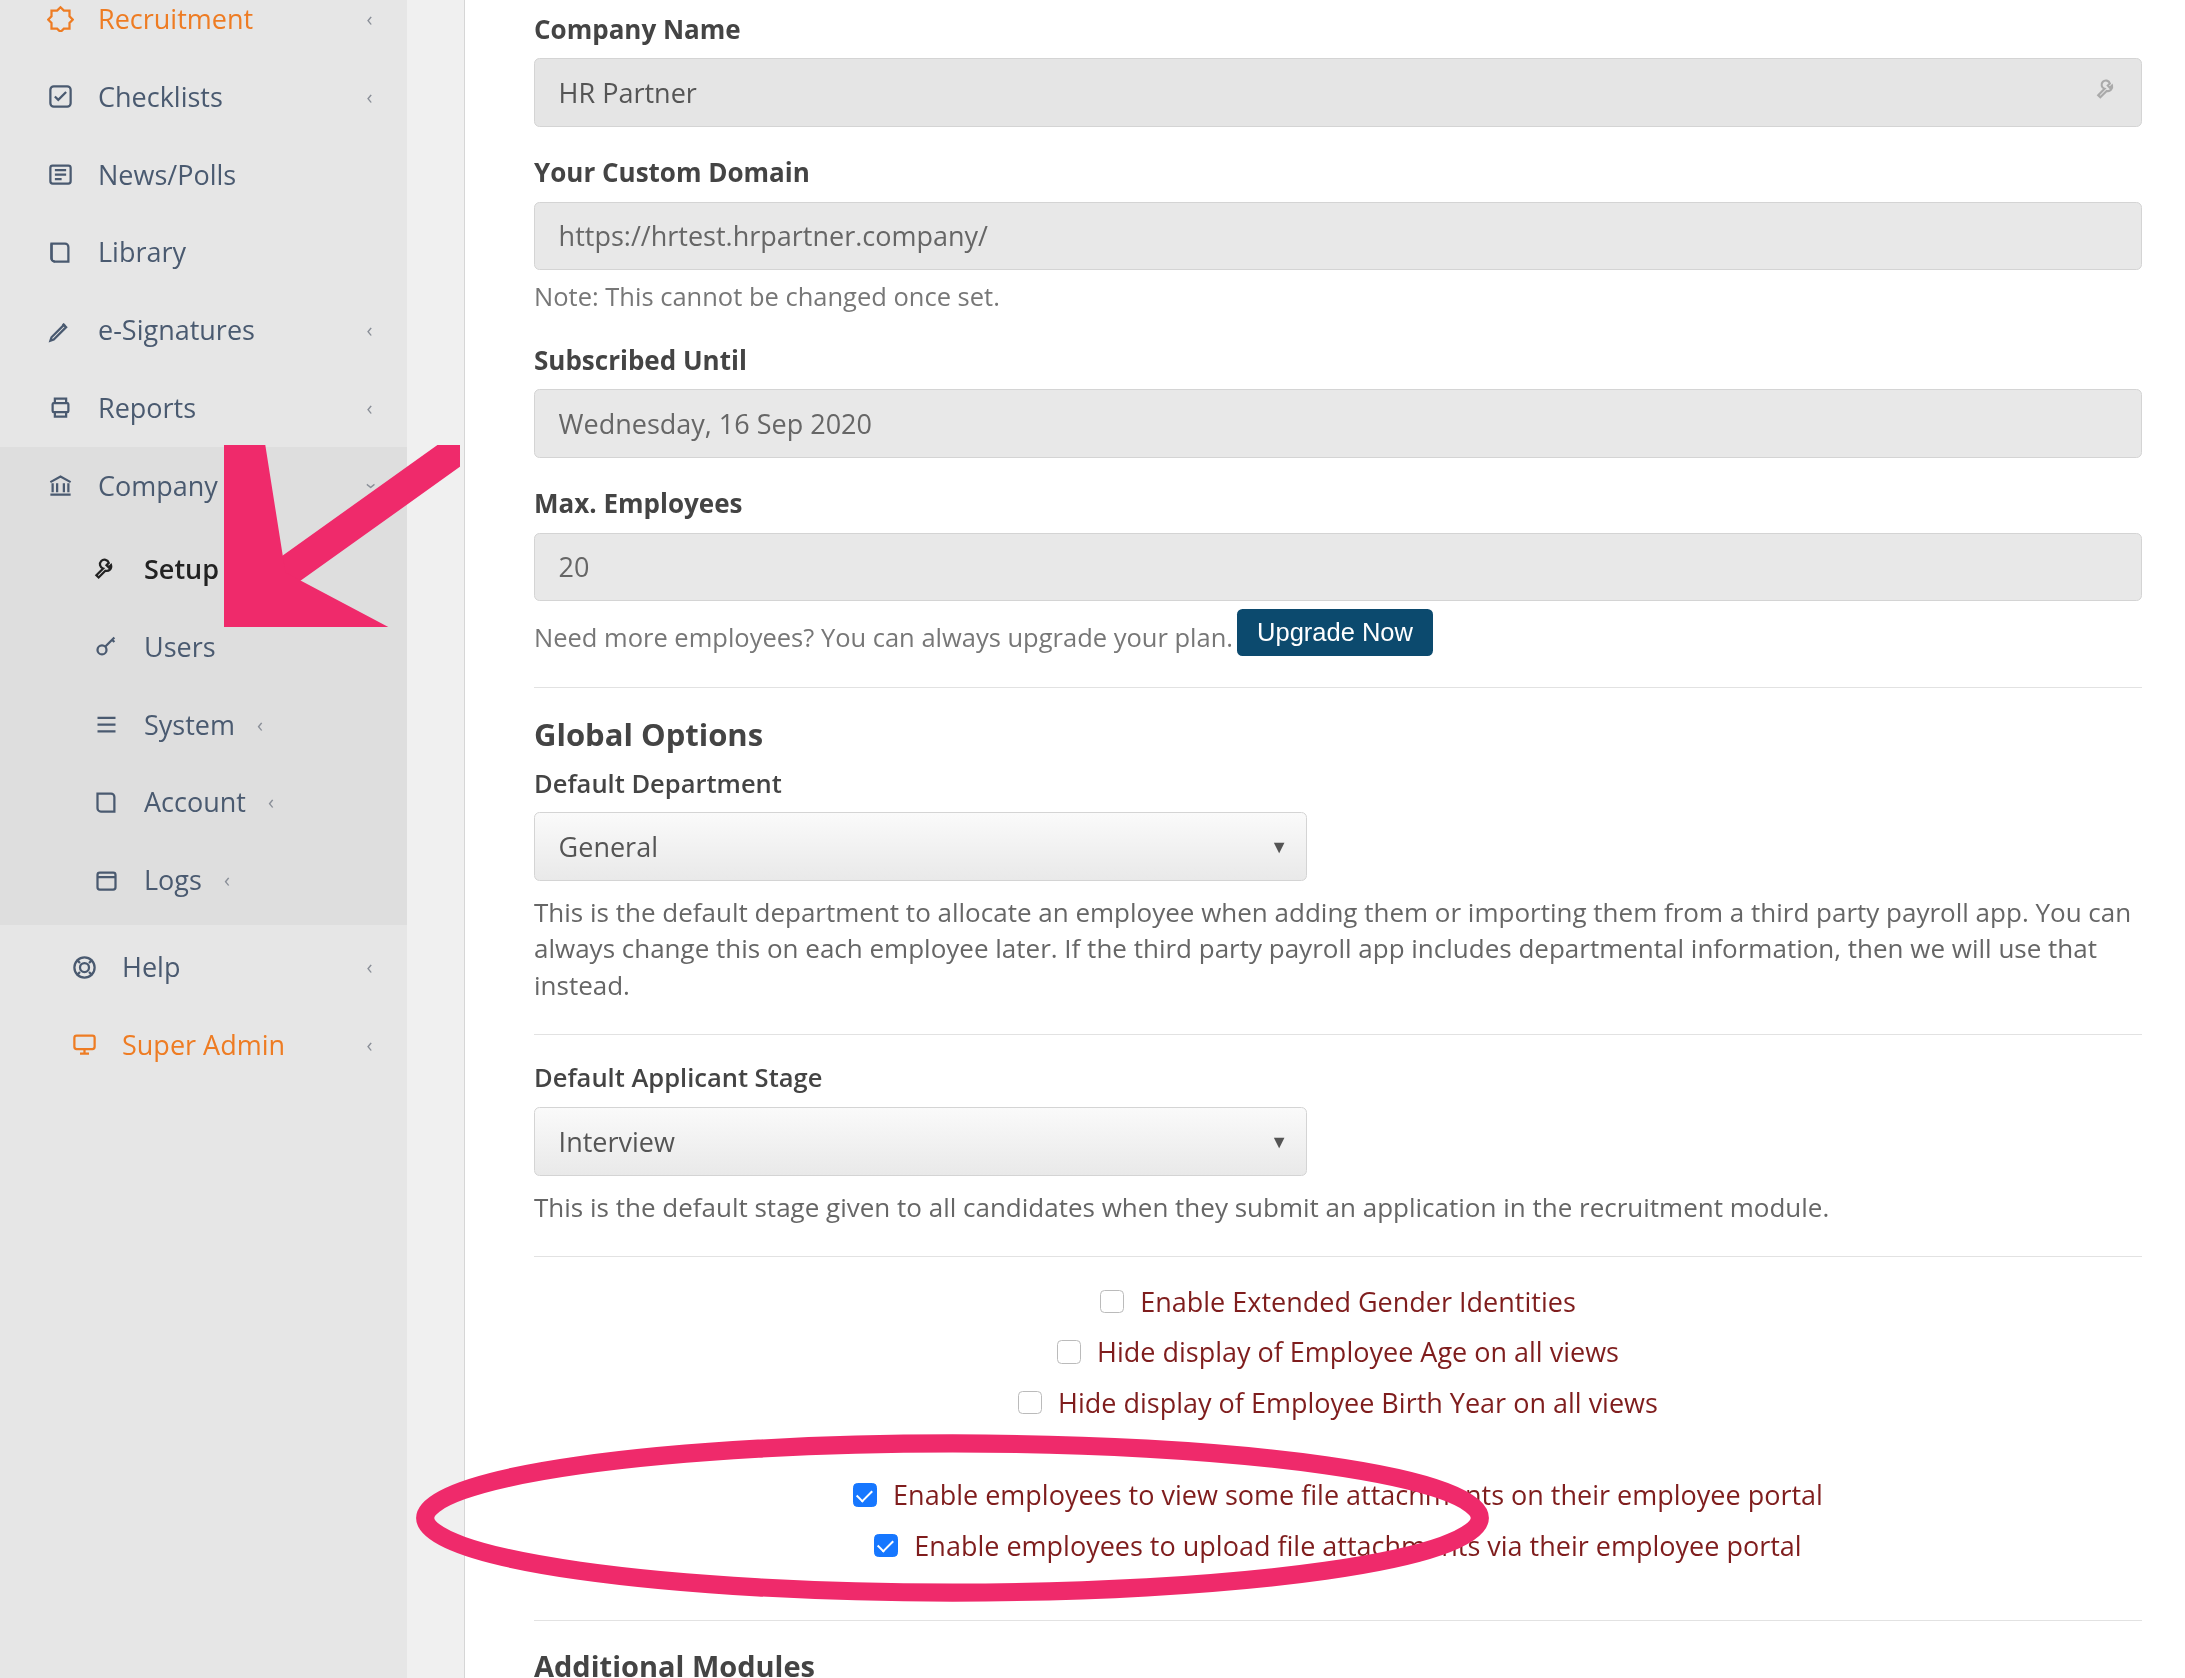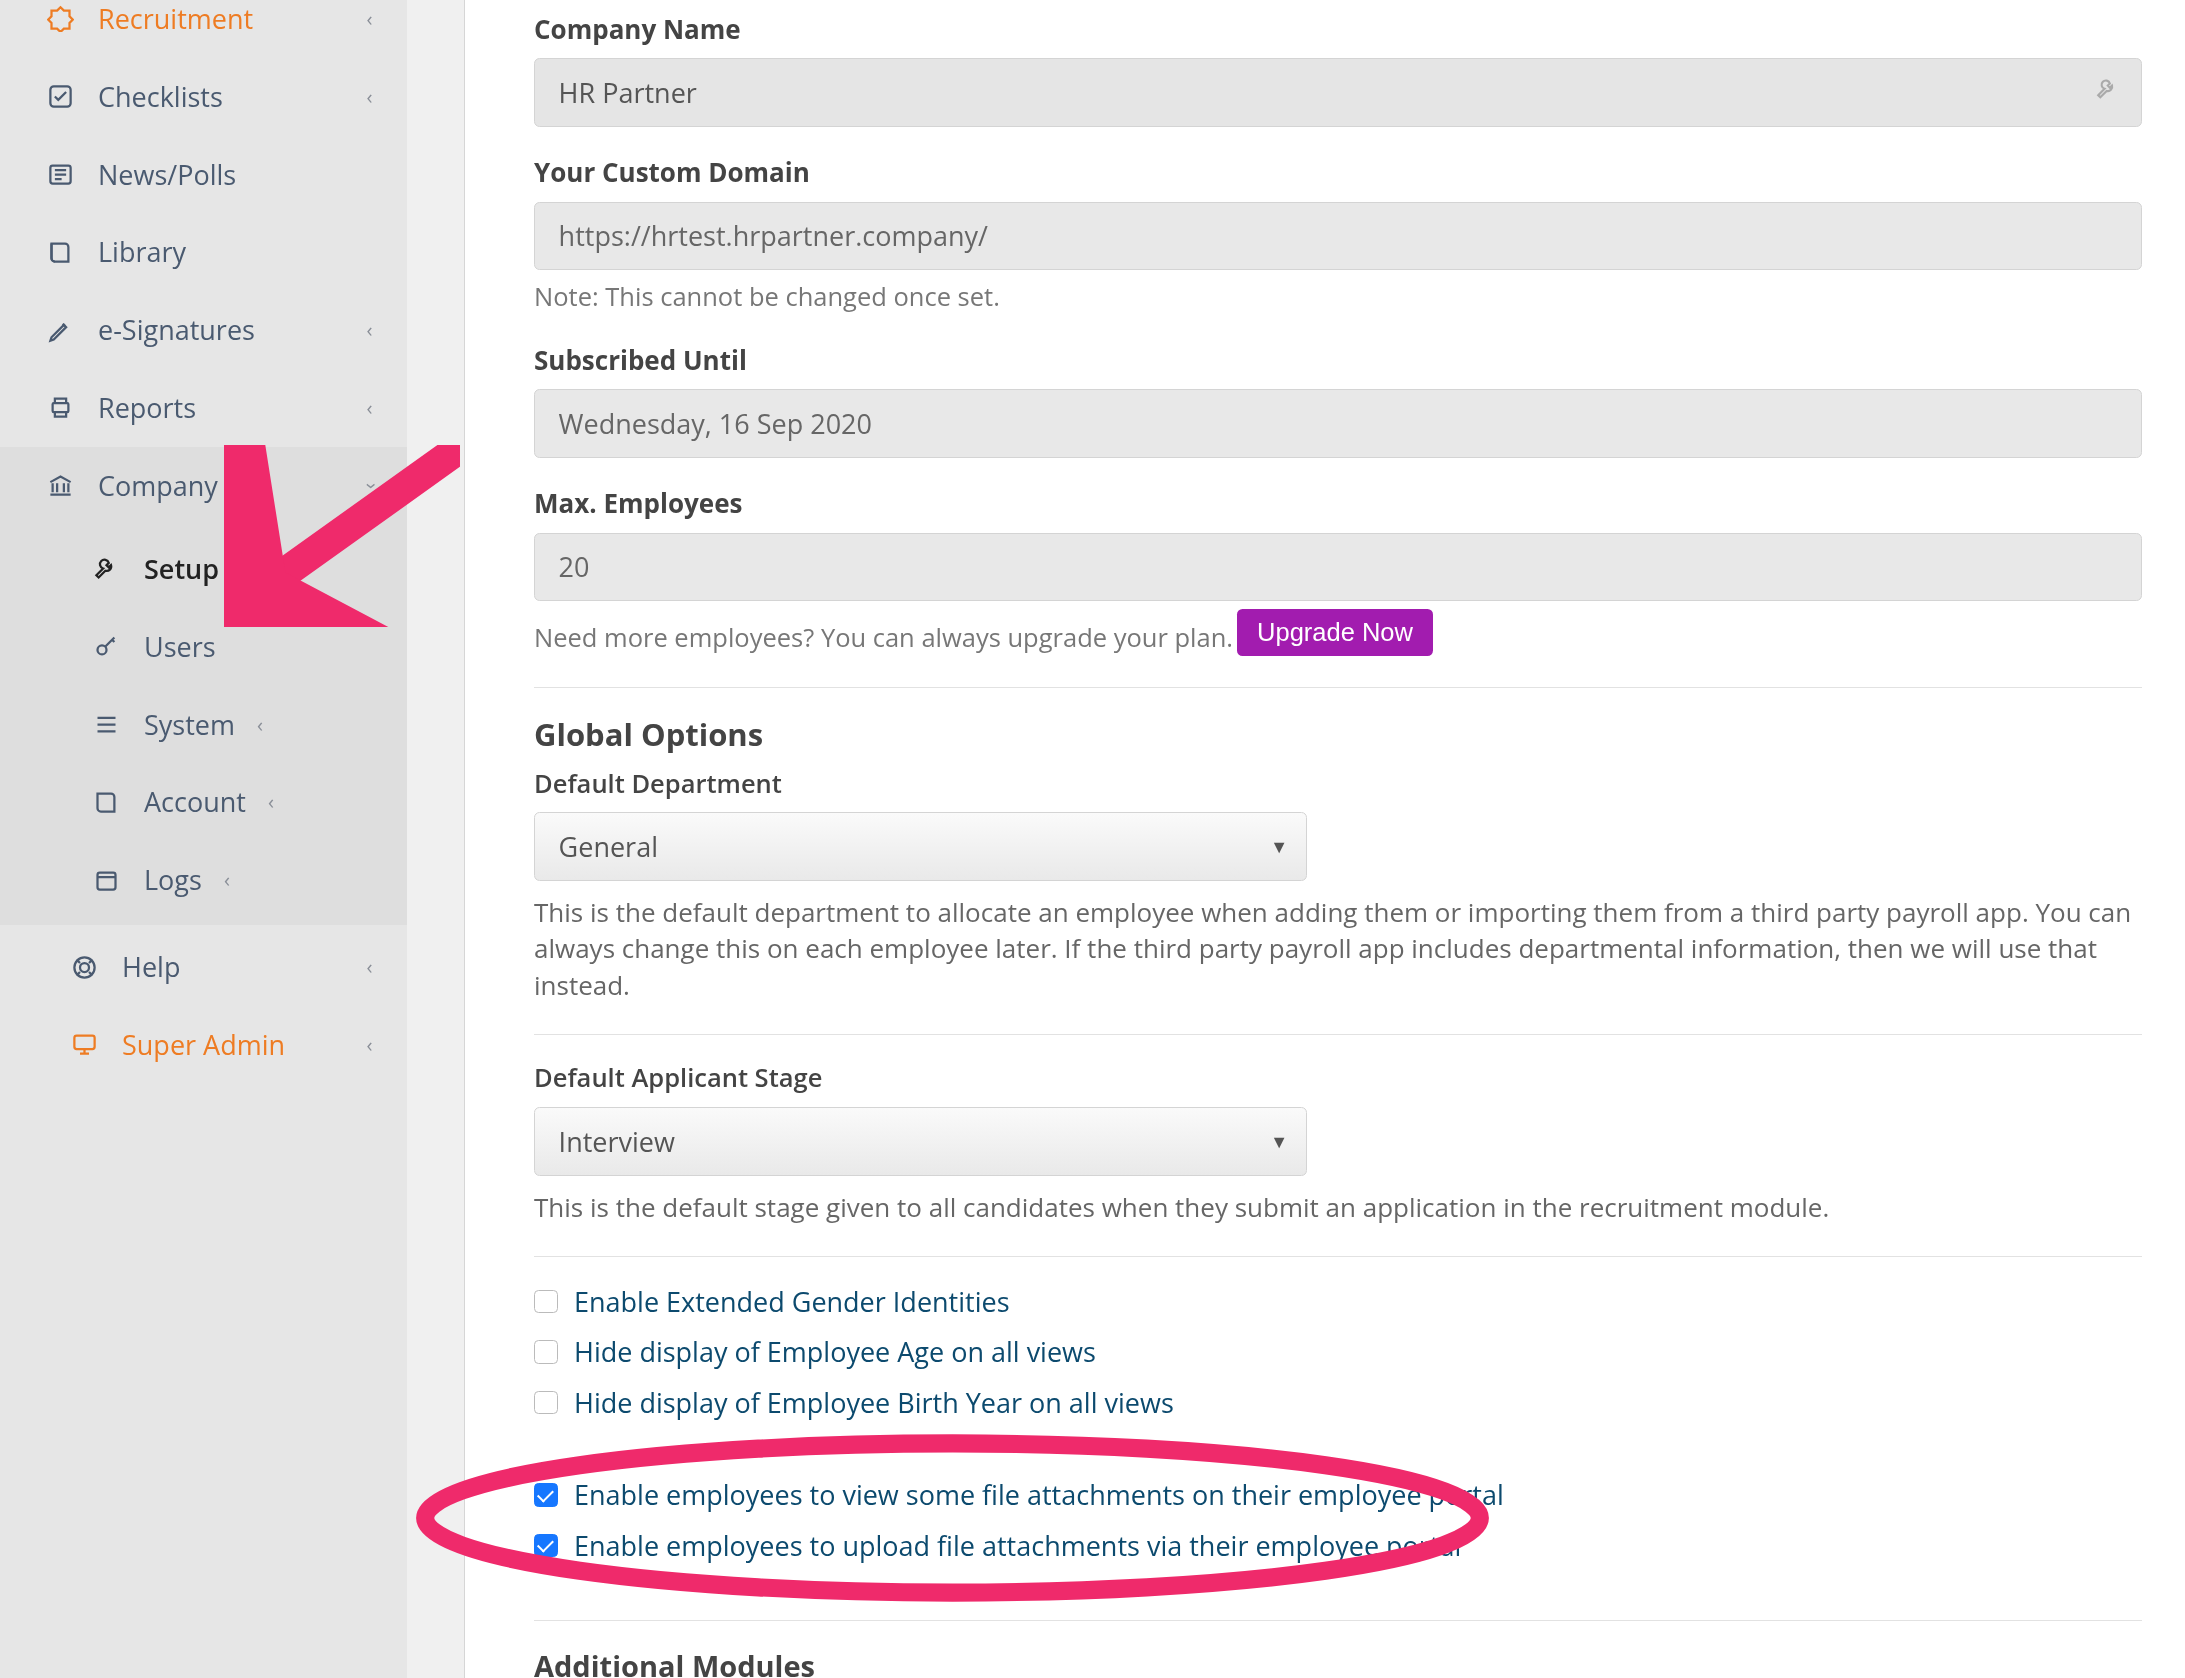--- a/index.html
+++ b/index.html
@@ -99,21 +99,21 @@
     position: absolute; right: 22px; top: 50%; transform: translateY(-50%);
     color: #999;
   }
   .readonly-box {
     background: #e8e8e8;
     color: #666;
   }
   .help-text { color: #777; font-size: 25.5px; margin-top: 9px; }
   .upgrade-row { display:flex; align-items:flex-end; gap:4px; margin-top:7.3px;}
   .btn-green {
-    background: #a21caf;
+    background: #0c4a6e;
     color: #fff;
     border: none;
     border-radius: 5.5px;
     padding: 9px 20px;
     font-size: 25.5px;
     cursor: pointer;
   }
   hr.sep { border:none; border-top:0.9px solid #e2e2e2; margin: 31px 0 25.5px 0; }
   .section-title {
     font-weight: 700; color:#444; font-size: 31px; margin-bottom: 9px;
@@ -123,21 +123,21 @@
     background: linear-gradient(#fafafa,#e9e9e9);
     position: relative;
     padding-right: 45px;
   }
   .select-caret {
     position:absolute; right:18px; top:50%; transform:translateY(-50%);
     color:#555; font-size:18px;
   }
   .desc { color:#666; font-size:26px; margin-top:12.7px; }
   .check-list { display:flex; flex-direction:column; gap:12.7px; }
-  .check-row { display:flex; align-items:center; gap:16.4px; font-size:27px; color:#0c4a6e; }
+  .check-row { display:flex; align-items:center; gap:16.4px; font-size:27px; color:#7f1d1d;justify-content:center; }
   .chk {
     width: 23.6px; height: 23.6px; border:1.8px solid #bbb; border-radius:4.5px;
     display:inline-flex; align-items:center; justify-content:center;
     background:#fff; flex-shrink:0;
   }
   .chk.checked { background:#1677ff; border-color:#1677ff; }
   .chk.checked::after {
     content:""; width:7.3px; height:12.7px; border:solid #fff;
     border-width:0 2.7px 2.7px 0; transform: rotate(45deg) translate(-0.9px,-0.9px);
   }

